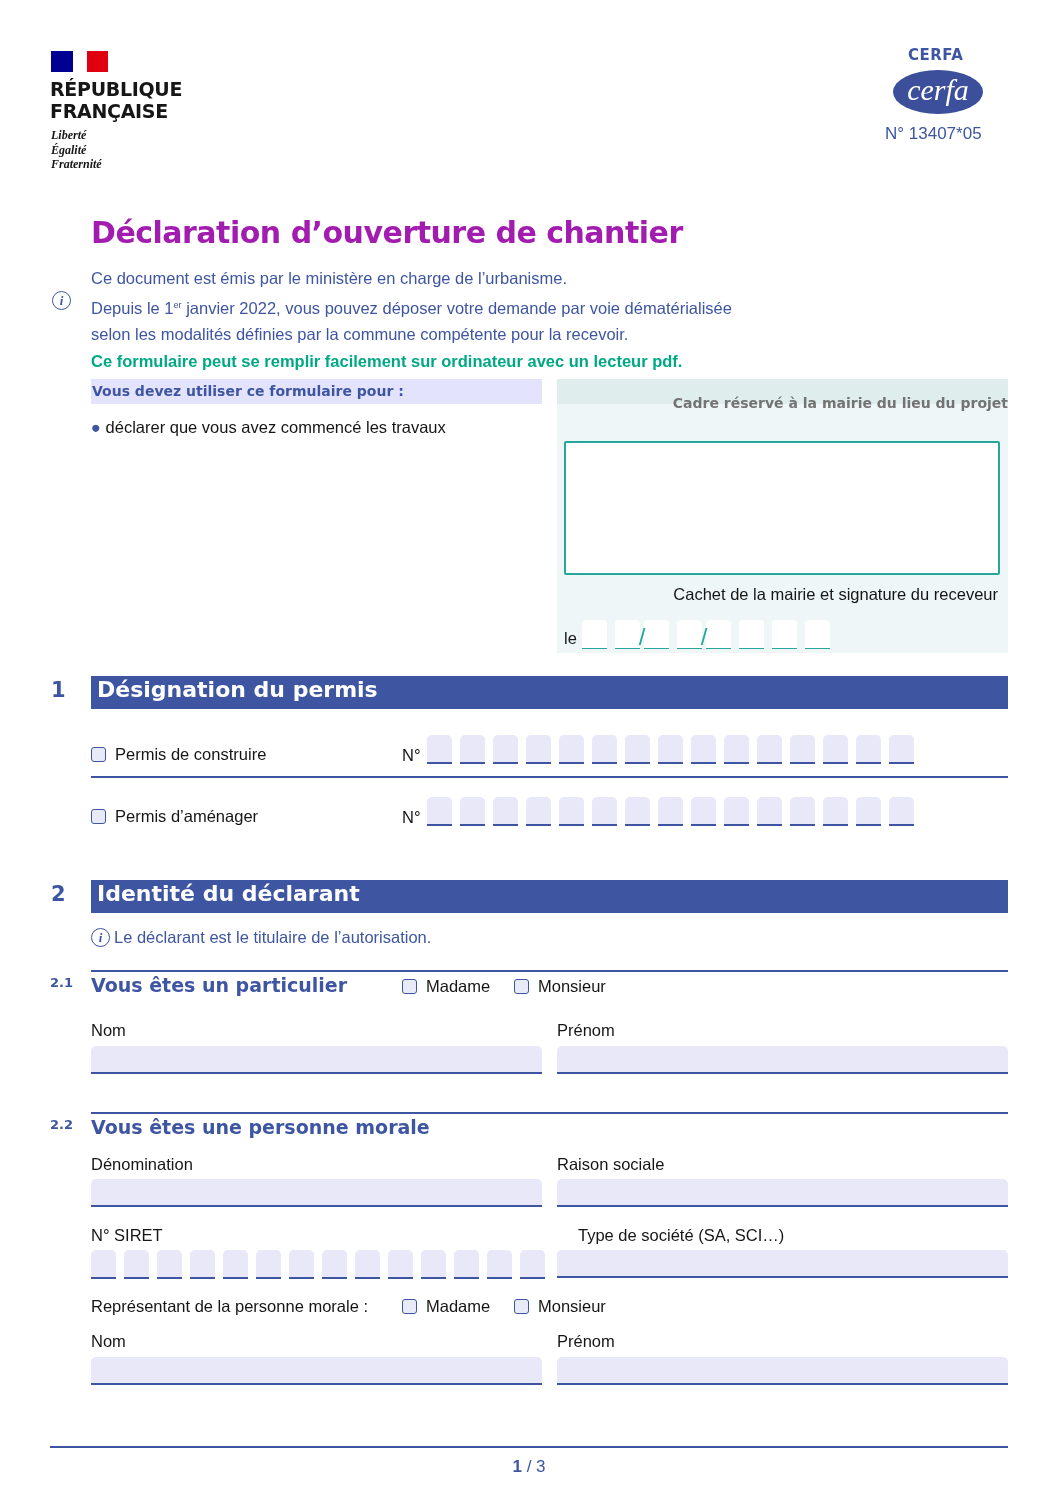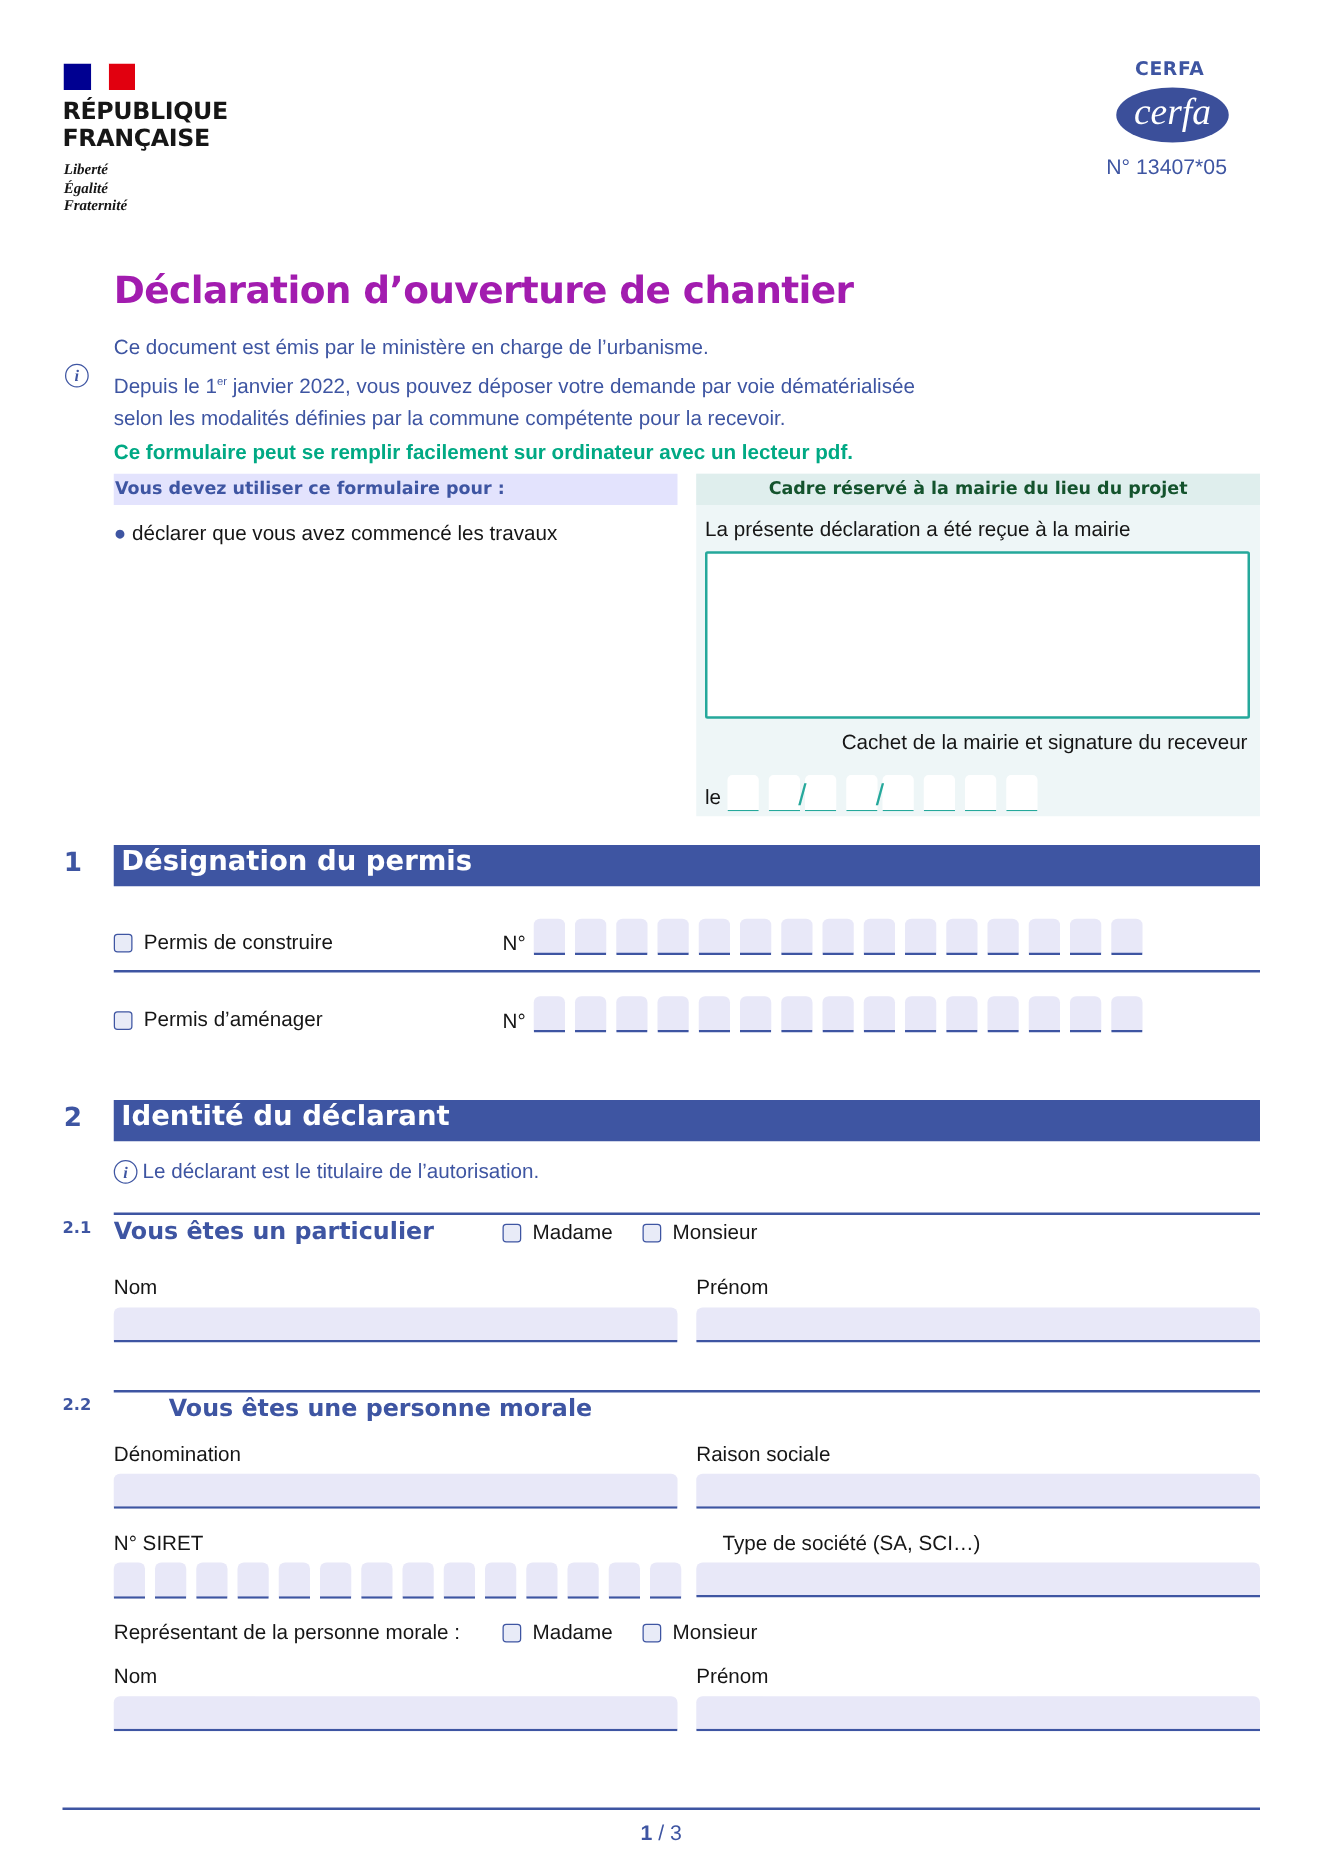--- a/index.html
+++ b/index.html
@@ -26,21 +26,21 @@
   .intro .green { color: #00a984; font-weight: bold; }
   .info-icon { width: 19px; height: 19px; border: 1.6px solid #3e55a2; border-radius: 50%; color: #3e55a2; font-family: "Liberation Serif", serif; font-style: italic; font-weight: bold; font-size: 13px; display: flex; align-items: center; justify-content: center; line-height: 1; }
   .intro-icon { left: 52px; top: 291px; }
 
   
   .use-head { left: 91px; top: 379px; width: 451px; height: 25px; background: #e3e3fd; color: #3e55a2; font-family: "DejaVu Sans", sans-serif; font-weight: bold; font-size: 14px; padding: 4px 0 0 1px; }
   .use-body { left: 91px; top: 414px; font-size: 16.5px; line-height: 27px; color: #161616; }
   .use-body .dot { color: #3e55a2; }
 
   .mairie { left: 557px; top: 379px; width: 451px; height: 274px; background: #eef6f7; }
-  .mairie-head { position: absolute; left: 0; top: 0; width: 100%; height: 25px; background: #dfeeed; color: #14532d; font-family: "DejaVu Sans", sans-serif; font-weight: bold; font-size: 14px; text-align: center; padding-top: 4px; }
+  .mairie-head { position: absolute; left: 0; top: 0; width: 100%; height: 25px; background: #dfeeed; color: #737373; font-family: "DejaVu Sans", sans-serif; font-weight: bold; font-size: 14px; text-align: right; padding-top: 16px; }
   .mairie-recue { position: absolute; left: 7px; top: 36px; font-size: 16.5px; color: #161616; }
   .mairie-box { position: absolute; left: 7px; top: 62px; width: 436px; height: 134px; background: #fff; border: 2px solid #25a89b; border-radius: 2px; }
   .mairie-cachet { position: absolute; right: 10px; top: 206px; font-size: 16.5px; color: #161616; }
   .mairie-le { position: absolute; left: 7px; top: 250px; font-size: 16.5px; color: #161616; }
   .date-row { position: absolute; left: 25px; top: 240px; display: flex; align-items: flex-end; height: 30px; }
   .dbox { width: 25px; height: 29px; background: #fff; border-bottom: 1.5px solid #25a89b; border-radius: 4px 4px 0 0; margin-right: 8px; }
   .dslash { color: #25a89b; font-size: 24px; line-height: 24px; margin: 0 -6px 0 -6px; width: 8px; text-align: center; transform: translateX(-4px); }
 
   
   .sec-num { font-family: "DejaVu Sans", sans-serif; font-weight: bold; font-size: 21px; color: #3e55a2; }
@@ -99,21 +99,20 @@
   <div class="green">Ce formulaire peut se remplir facilement sur ordinateur avec un lecteur pdf.</div>
 </div>
 
 <div class="abs use-head">Vous devez utiliser ce formulaire pour :</div>
 <div class="abs use-body">
   <div><span class="dot">●</span><span> déclarer que vous avez commencé les travaux</span></div>
 </div>
 
 <div class="abs mairie">
   <div class="mairie-head">Cadre réservé à la mairie du lieu du projet</div>
-  <div class="mairie-recue">La présente déclaration a été reçue à la mairie</div>
   <div class="mairie-box"></div>
   <div class="mairie-cachet">Cachet de la mairie et signature du receveur</div>
   <div class="mairie-le">le</div>
   <div class="date-row">
     <div class="dbox"></div>
     <div class="dbox"></div>
     <span class="dslash">/</span>
     <div class="dbox"></div>
     <div class="dbox"></div>
     <span class="dslash">/</span>
@@ -196,21 +195,21 @@
   <span>Monsieur</span>
 </div>
 
 <div class="abs field-label" style="left:91px; top:1021px;">Nom</div>
 <div class="abs field-label" style="left:557px; top:1021px;">Prénom</div>
 <div class="abs field" style="left:91px; top:1046px;"></div>
 <div class="abs field" style="left:557px; top:1046px;"></div>
 
 <div class="abs hr" style="left:91px; top:1112px; width:917px;"></div>
 <div class="abs sub-num" style="left:50px; top:1117px;">2.2</div>
-<div class="abs sub-title" style="left:91px; top:1116px;margin-left:44px;">Vous êtes une personne morale</div>
+<div class="abs sub-title" style="left:91px; top:1116px;">Vous êtes une personne morale</div>
 
 <div class="abs field-label" style="left:91px; top:1155px;">Dénomination</div>
 <div class="abs field-label" style="left:557px; top:1155px;">Raison sociale</div>
 <div class="abs field" style="left:91px; top:1179px;"></div>
 <div class="abs field" style="left:557px; top:1179px;"></div>
 
 <div class="abs field-label" style="left:91px; top:1226px;">N° SIRET</div>
 <div class="abs field-label" style="left:557px; top:1226px;margin-left:21px;">Type de société (SA, SCI…)</div>
 <div class="abs boxes" style="left:91px; top:1250px;">
   <div class="nbox"></div>

